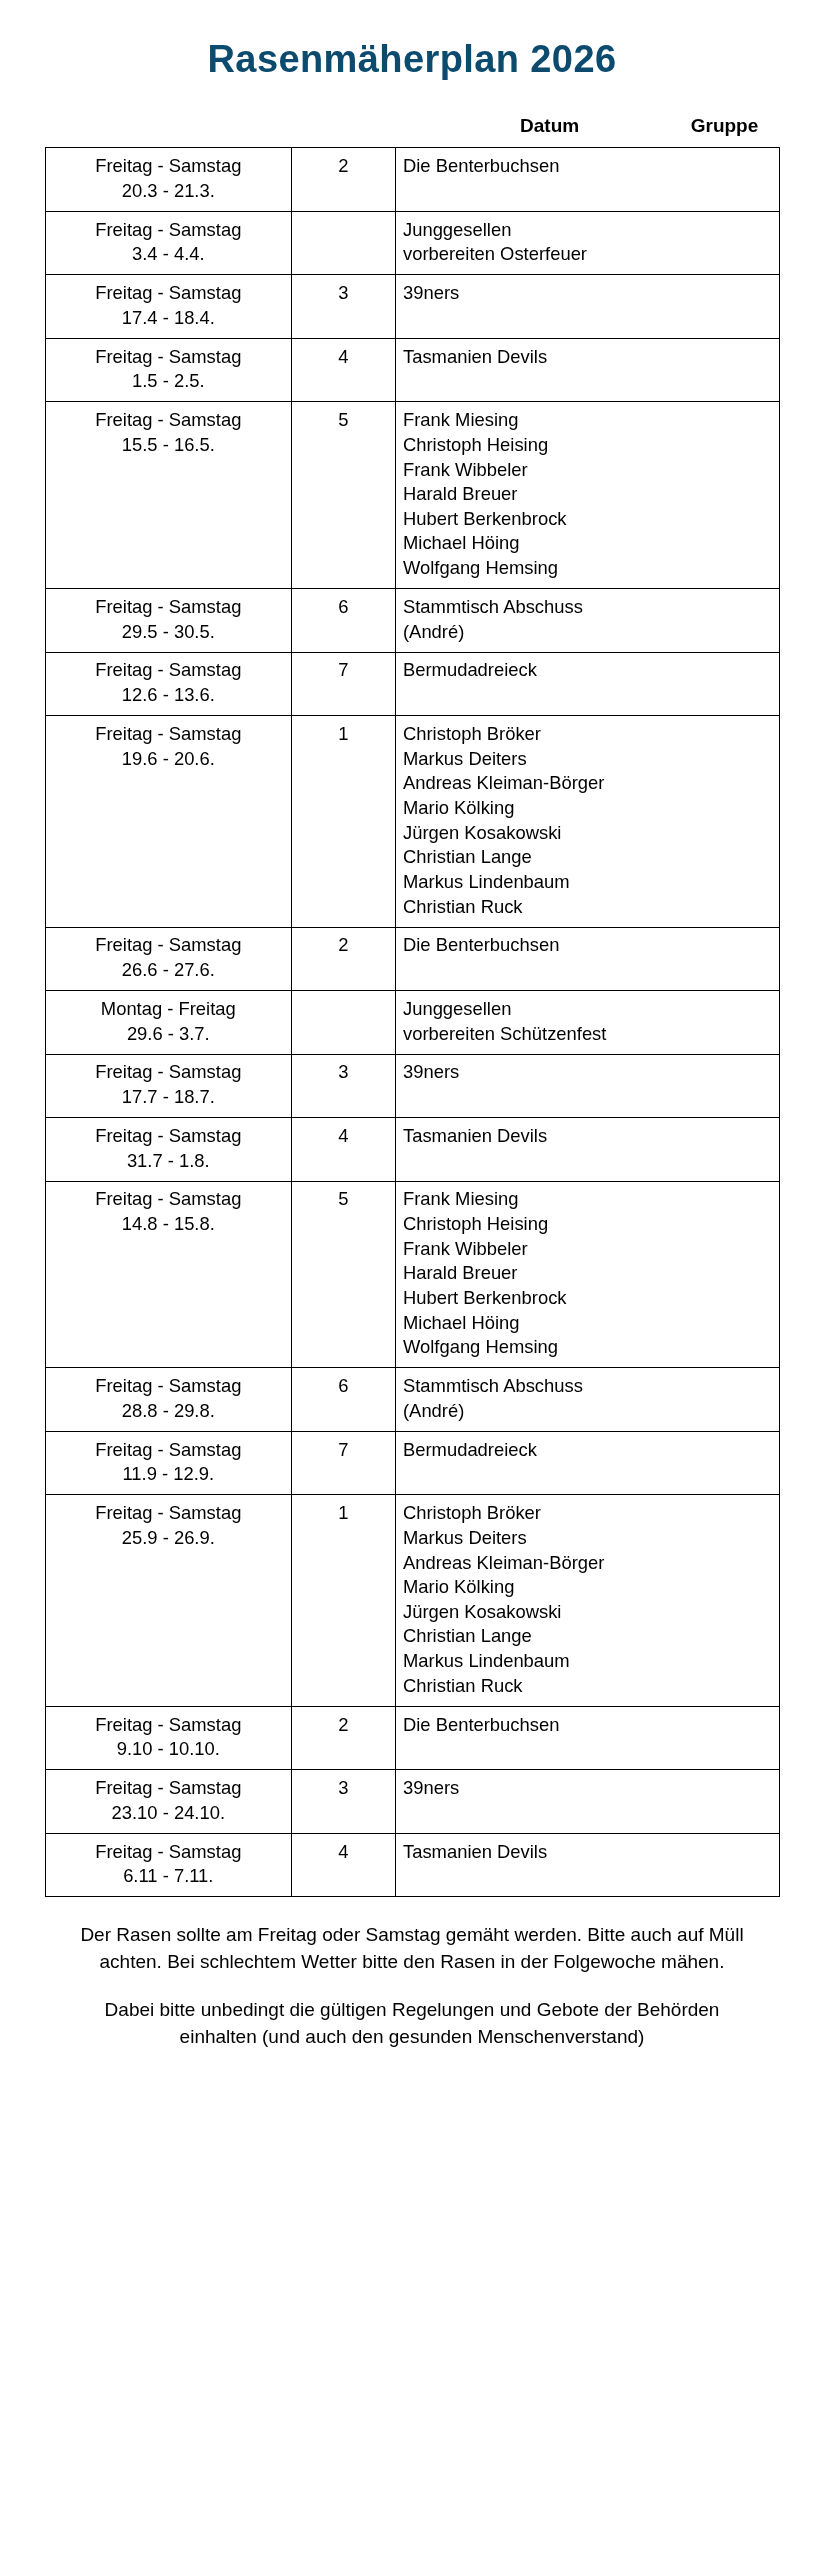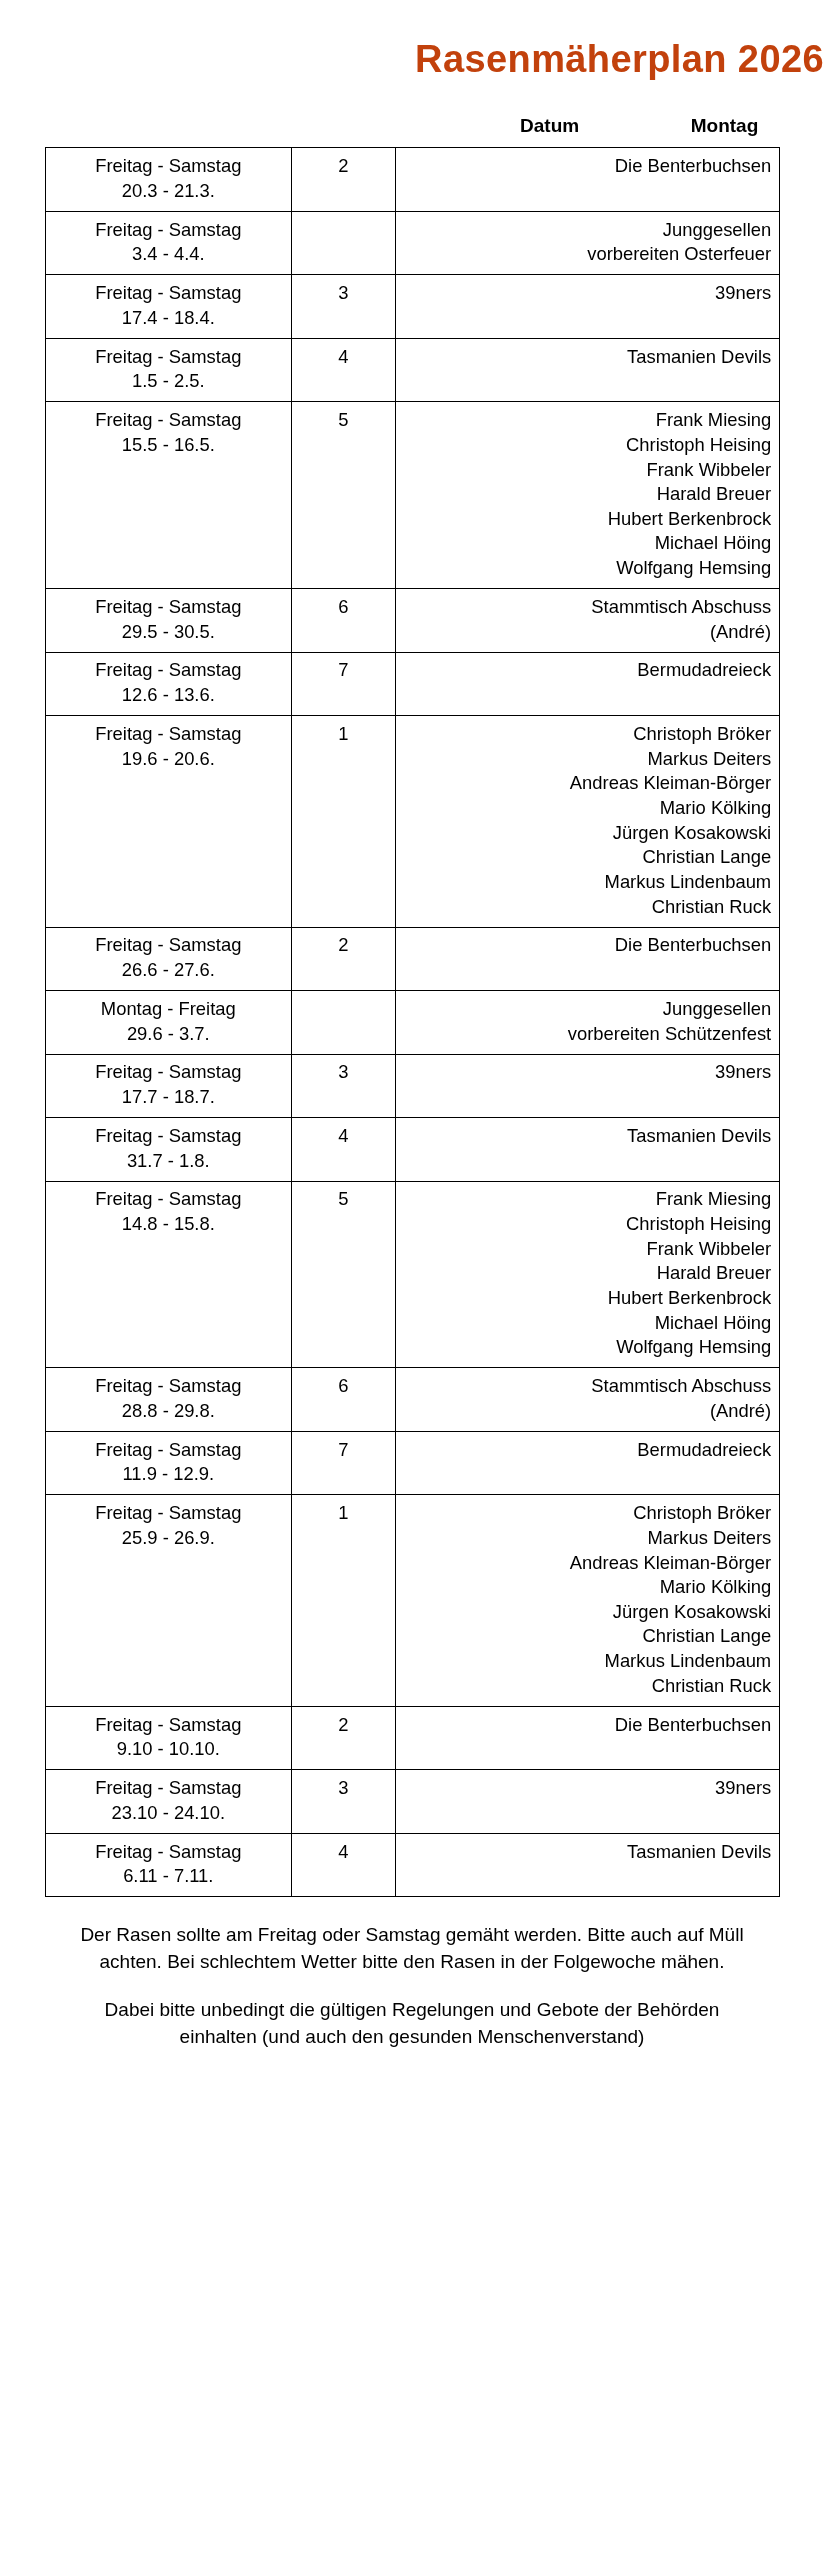--- a/index.html
+++ b/index.html
@@ -13,22 +13,22 @@
     font-family: "Liberation Sans", sans-serif;
     color: #000000;
     -webkit-font-smoothing: antialiased;
   }
   .page {
     width: 824px;
     box-sizing: border-box;
     padding: 0;
   }
   .title {
-    text-align: right;
-    color: #c2410c;
+    text-align: center;
+    color: #0c4a6e;
     font-size: 38px;
     font-weight: bold;
     margin: 38px 0 0 0;
     letter-spacing: 0.4px;
   }
   .intro {
     text-align: center;
     font-size: 19px;
     line-height: 1.38;
     margin: 25px auto 0 auto;
@@ -74,21 +74,21 @@
   td.c-date {
     width: 231px;
     text-align: center;
     white-space: pre-line;
   }
   td.c-group {
     width: 88px;
     text-align: center;
   }
   td.c-names {
-    text-align: right;
+    text-align: left;
     padding-left: 13.2px;
     white-space: pre-line;
   }
   .after-note {
     width: 735px;
     margin: 11.8px auto 0 auto;
     text-align: right;
     font-weight: bold;
     font-size: 19px;
   }
@@ -113,21 +113,21 @@
 </head>
 <body>
 
 <div class="page">
 
   <h1 class="title">Rasenmäherplan 2026</h1>
 
 
   <div class="head-row">
     <div class="head-date">Datum</div>
-    <div class="head-group">Montag</div>
+    <div class="head-group">Gruppe</div>
   </div>
 
   <table class="plan">
     <tbody>
       <tr>
         <td class="c-date">Freitag - Samstag
 20.3 - 21.3.</td>
         <td class="c-group">2</td>
         <td class="c-names">Die Benterbuchsen</td>
       </tr>

